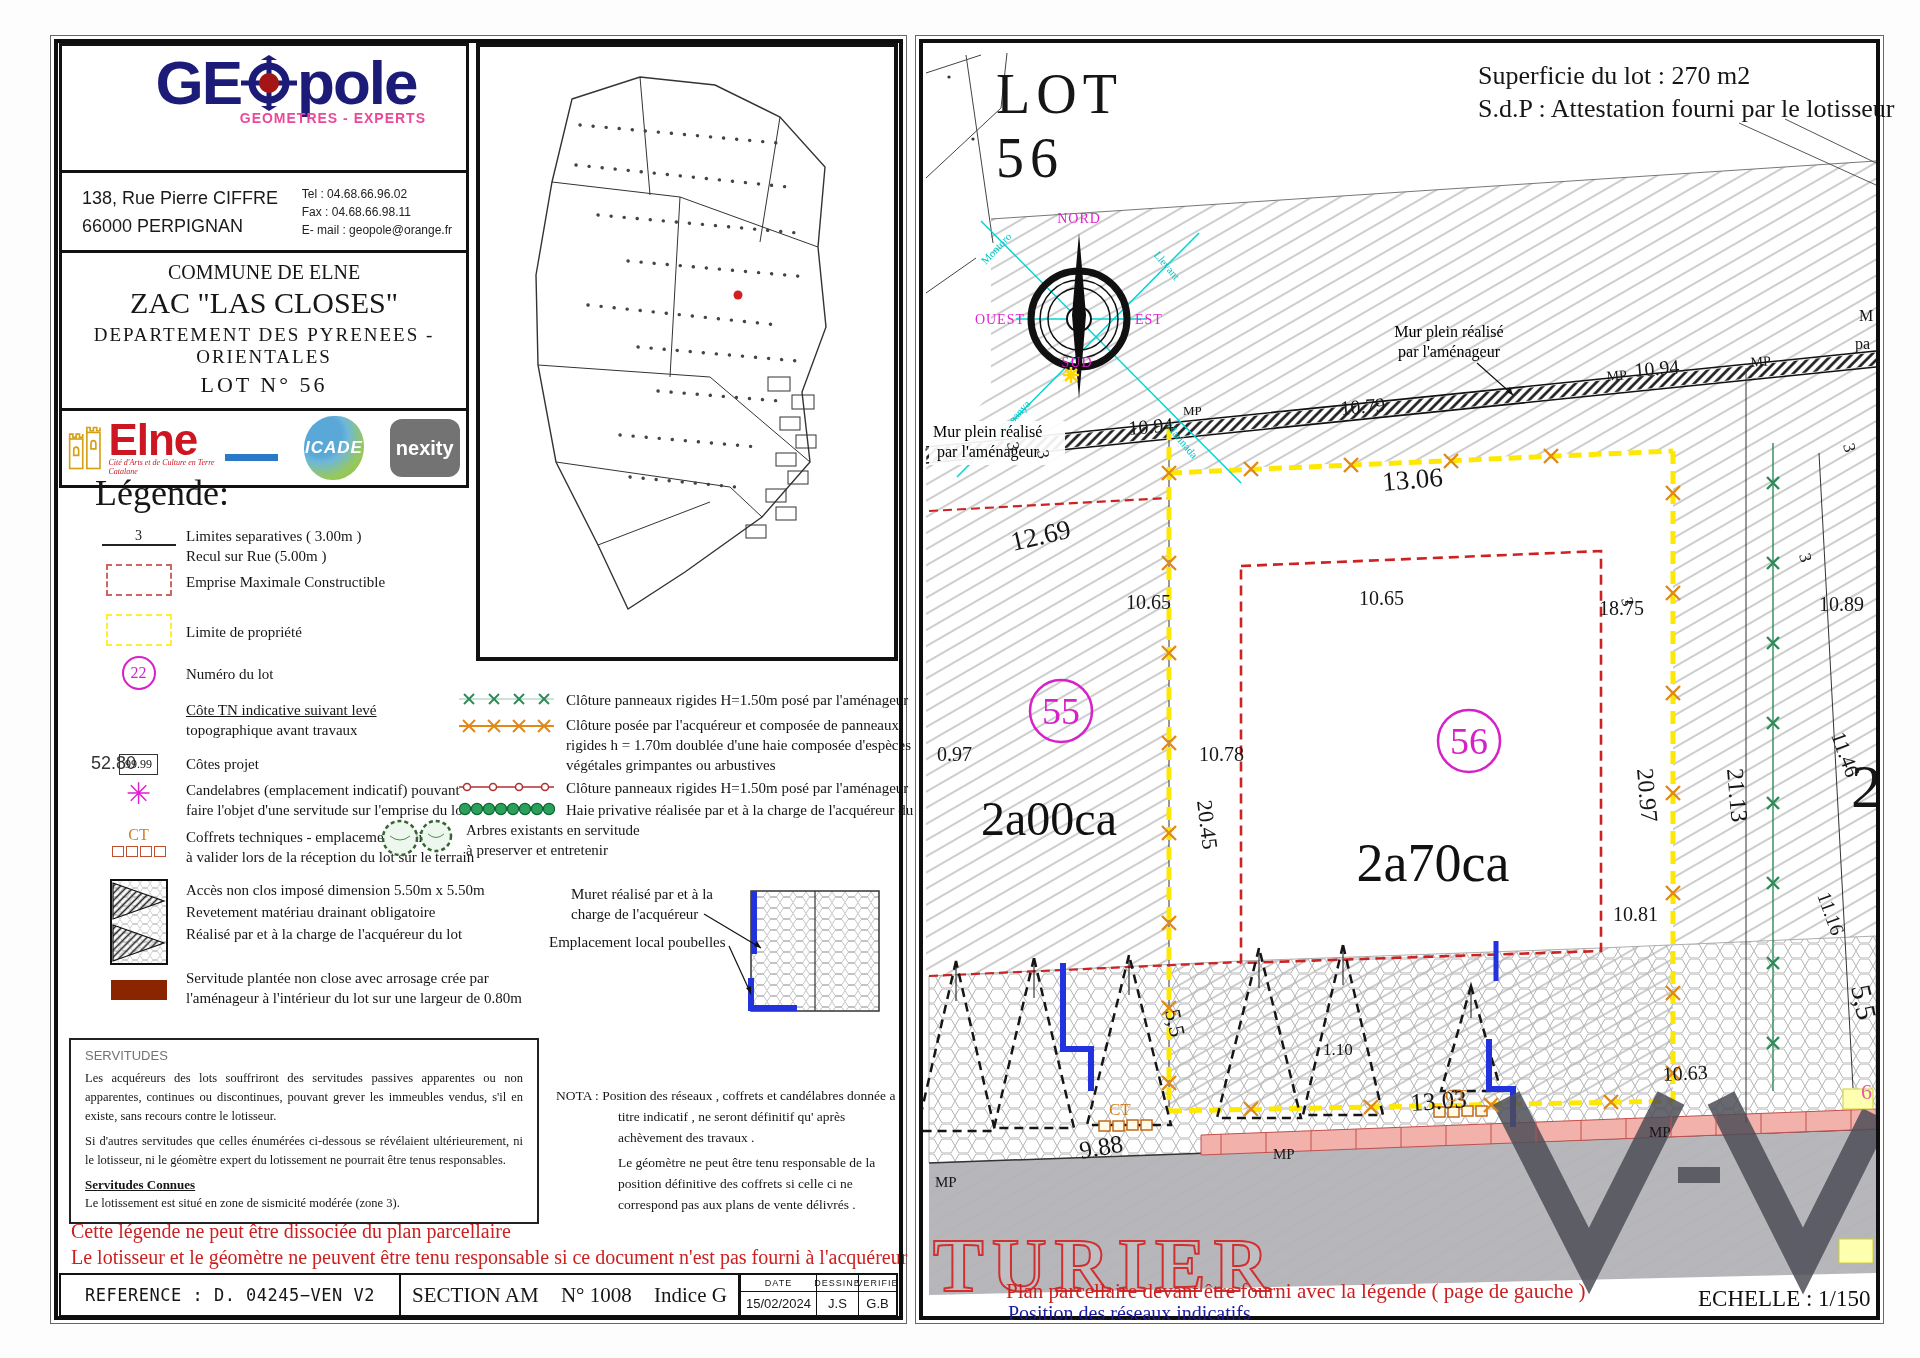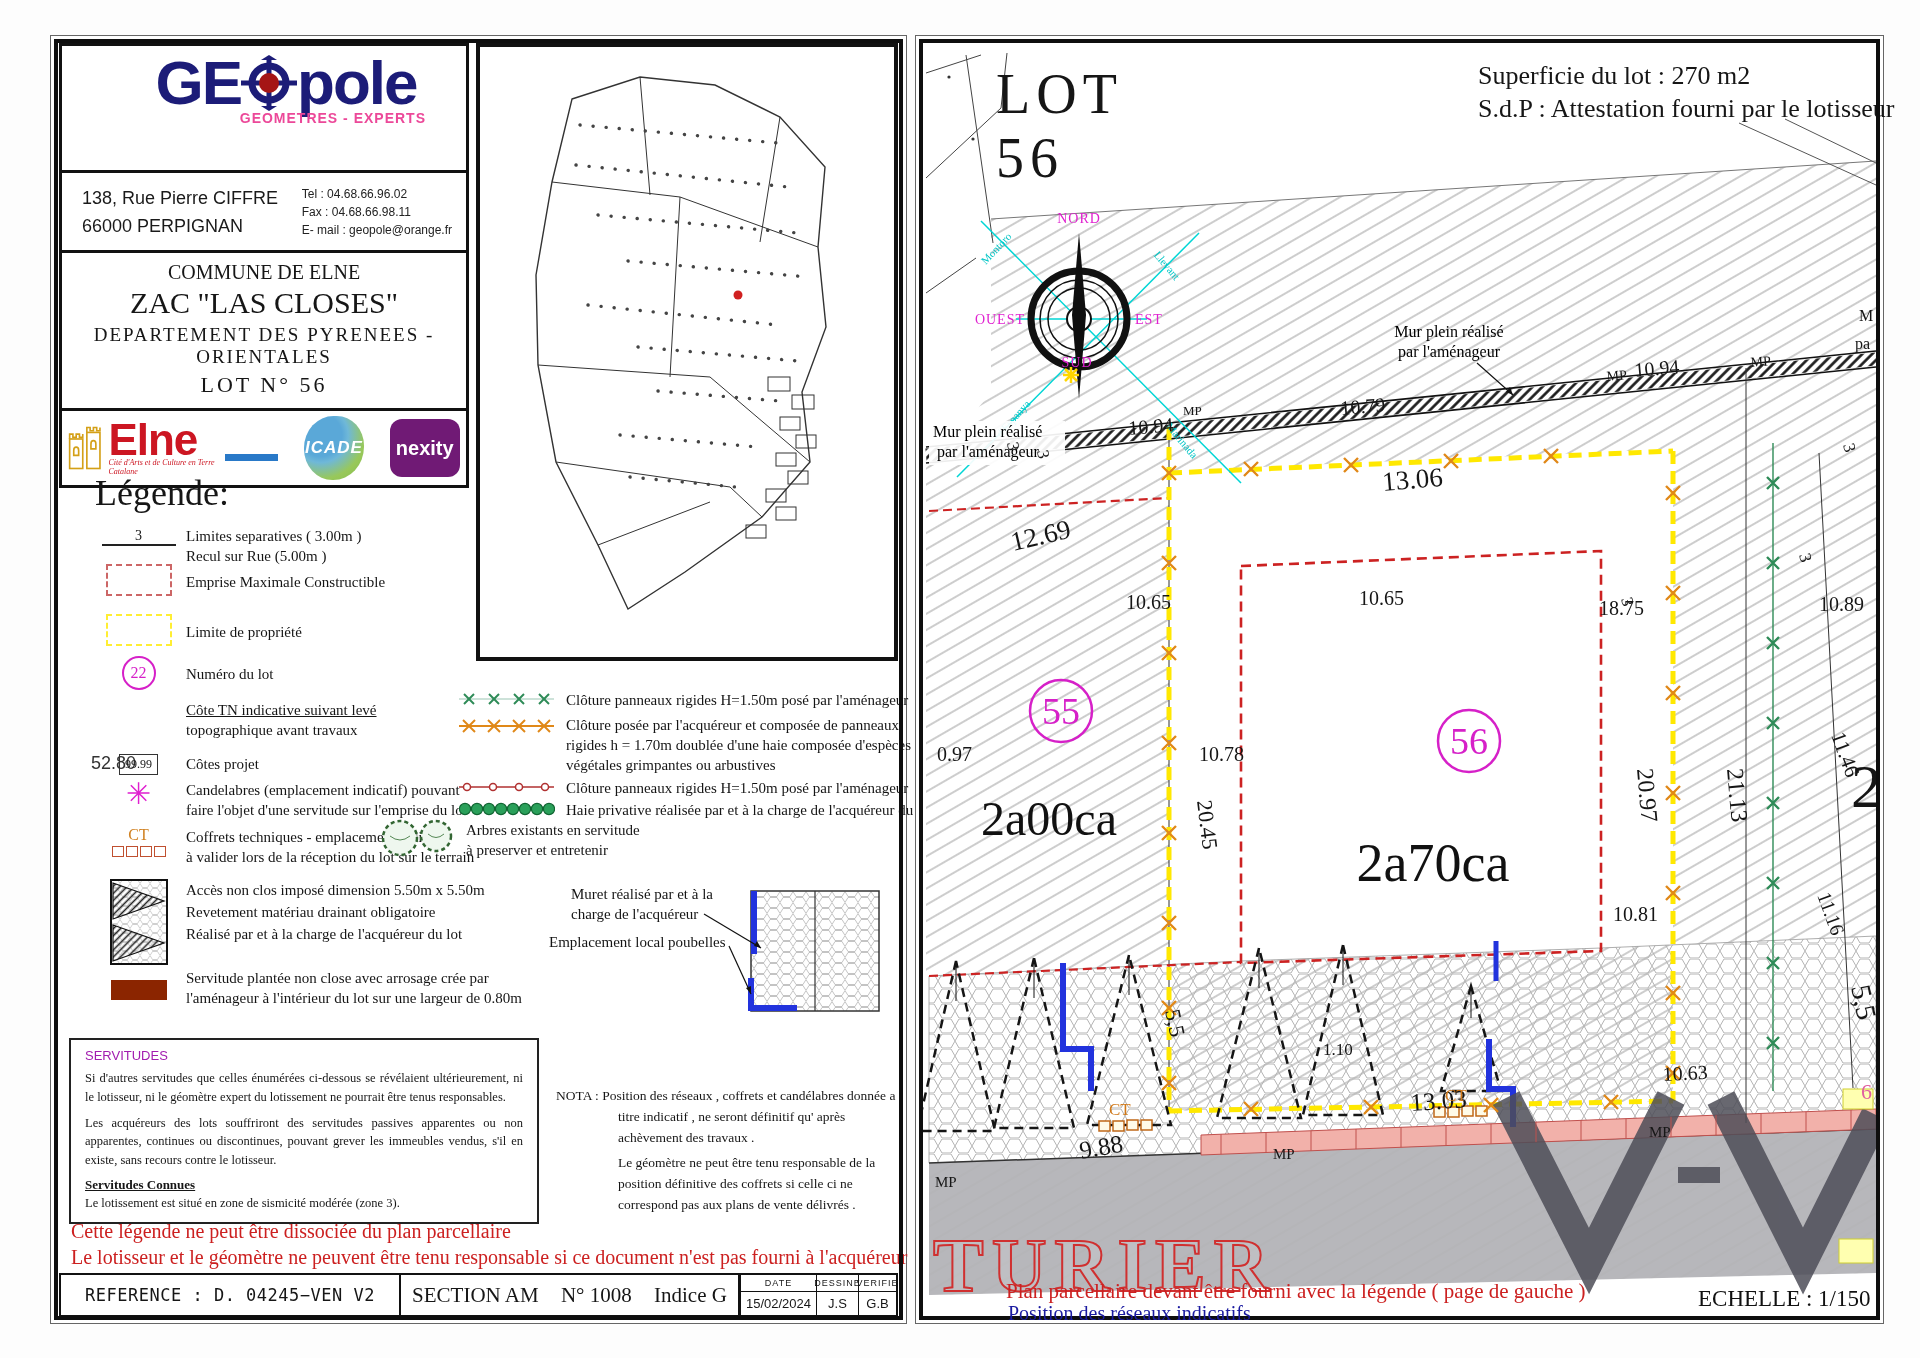--- a/index.html
+++ b/index.html
@@ -22,28 +22,28 @@
   .tb1{font-size:20px;}
   .tb2{font-size:30px;margin-top:2px;}
   .tb3{font-size:19px;letter-spacing:2px;margin-top:4px;}
   .tb4{font-size:22px;letter-spacing:3px;margin-top:4px;}
   .logosrow{display:flex;align-items:center;padding:6px 6px;height:62px;}
   .elne{display:flex;align-items:flex-start;}
   .elne-name{font-family:"Liberation Sans",sans-serif;font-weight:bold;color:#cc1622;font-size:44px;line-height:0.9;letter-spacing:-1px;}
   .elne-under{width:66px;height:7px;background:#2979c8;margin-left:4px;margin-top:34px;}
   .elne-tag{font-size:8px;color:#cc1622;font-style:italic;margin-top:-2px;}
   .icade{width:72px;height:64px;border-radius:50% 46% 52% 48%;background:radial-gradient(circle at 28% 30%,#5aa8d8 0 34%,#6fb8d8 44%,#98c85a 70%,#84bc4e 100%);display:flex;align-items:center;justify-content:center;margin-left:26px;color:#fff;font-family:"Liberation Sans",sans-serif;font-weight:bold;font-style:italic;font-size:17px;letter-spacing:1px;}
-  .nexity{width:86px;height:58px;background:#701a75;border-radius:12px;display:flex;align-items:center;justify-content:center;margin-left:26px;color:#fff;font-family:"Liberation Sans",sans-serif;font-weight:bold;font-size:20px;}
+  .nexity{width:86px;height:58px;background:#737373;border-radius:12px;display:flex;align-items:center;justify-content:center;margin-left:26px;color:#fff;font-family:"Liberation Sans",sans-serif;font-weight:bold;font-size:20px;}
   .mapbox{position:absolute;left:425px;top:7px;width:422px;height:618px;border:4px solid #111;background:#fff;box-sizing:border-box;}
   #legendTitle{position:absolute;left:44px;top:436px;font-size:36px;}
   .ltext{position:absolute;font-size:15px;white-space:nowrap;color:#151515;}
   .ltext.center{text-align:left;white-space:normal;line-height:20px;}
   .lsym{position:absolute;}
   .servbox{position:absolute;left:18px;top:1002px;width:470px;height:186px;border:2px solid #222;padding:8px 14px;box-sizing:border-box;}
-  .servbox .st{font-family:"Liberation Sans",sans-serif;font-size:13px;margin-bottom:6px;color:#a21caf;}
+  .servbox .st{font-family:"Liberation Sans",sans-serif;font-size:13px;margin-bottom:6px;color:#737373;}
   .servbox p{font-size:12.5px;line-height:1.5;text-align:justify;margin:0 0 7px 0;}
   .servbox .sk{font-weight:bold;text-decoration:underline;font-size:13px;margin:2px 0 1px 0;}
   .nota{position:absolute;left:505px;top:1050px;width:352px;font-size:13.5px;line-height:1.55;}
   .nota p{margin:0 0 4px 0;padding-left:62px;}
   .nota p.first{text-indent:-62px;}
   .warn{position:absolute;color:#cc2020;font-size:20px;white-space:nowrap;}
   .footbar{position:absolute;left:8px;top:1237px;width:839px;height:44px;border:2px solid #111;display:flex;box-sizing:border-box;}
   .fb1{width:338px;border-right:2px solid #111;display:flex;align-items:center;justify-content:center;font-family:"DejaVu Sans Mono",monospace;font-size:17px;letter-spacing:0.5px;}
   .fb2{flex:1;display:flex;align-items:center;justify-content:space-around;font-size:21px;border-right:2px solid #111;}
   .fb3{width:156px;display:grid;grid-template-columns:76px 42px 38px;grid-template-rows:17px 23px;font-family:"Liberation Sans",sans-serif;}
@@ -318,22 +318,22 @@
             <path d="M93,28 L150,62"></path>
             <path d="M118,60 L140,108"></path>
           </g>
           <path d="M150,62 l-7,-2 3,-5 Z" fill="#111"></path>
           <path d="M140,108 l-5,-6 5,-2 Z" fill="#111"></path>
         </svg></div>
     </div>
 
   <div class="servbox">
     <div class="st">SERVITUDES</div>
+    <p>Les acquéreurs des lots souffriront des servitudes passives apparentes ou non apparentes, continues ou discontinues, pouvant grever les immeubles vendus, s'il en existe, sans recours contre le lotisseur.</p>
     <p>Si d'autres servitudes que celles énumérées ci-dessous se révélaient ultérieurement, ni le lotisseur, ni le géomètre expert du lotissement ne pourrait être tenus responsables.</p>
-    <p>Les acquéreurs des lots souffriront des servitudes passives apparentes ou non apparentes, continues ou discontinues, pouvant grever les immeubles vendus, s'il en existe, sans recours contre le lotisseur.</p>
     <div class="sk">Servitudes Connues</div>
     <p>Le lotissement est situé en zone de sismicité modérée (zone 3).</p>
   </div>
 
   <div class="nota">
     <p class="first">NOTA : Position des réseaux , coffrets et candélabres donnée a titre indicatif , ne seront définitif qu' après achèvement des travaux .</p>
     <p>Le géomètre ne peut être tenu responsable de la position définitive des coffrets si celle ci ne correspond pas aux plans de vente délivrés .</p>
   </div>
 
   <div class="warn" style="left:20px;top:1184px;">Cette légende ne peut être dissociée du plan parcellaire</div>

